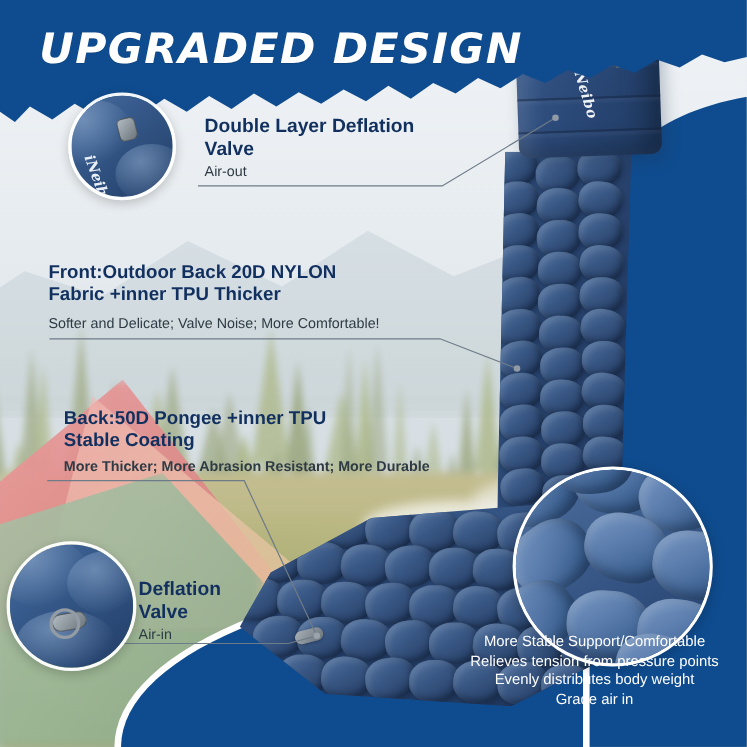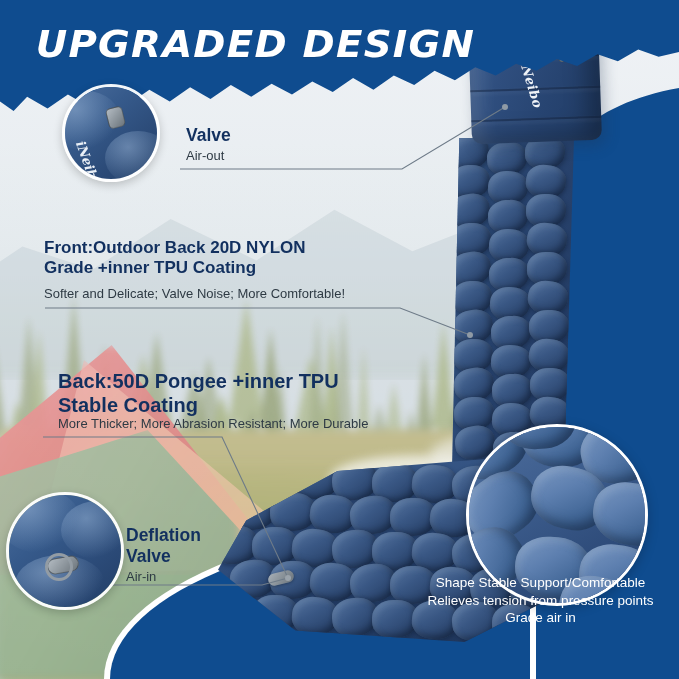--- a/index.html
+++ b/index.html
@@ -434,50 +434,51 @@
   <div class="header-title">UPGRADED DESIGN</div>
 
   <div class="callout-circle" style="left:62px;top:84px;width:92px;height:92px;">
     <div class="cc-fill"></div>
     <div class="cc-bump" style="left:-14px;top:4px;width:70px;height:60px;"></div>
     <div class="cc-bump" style="left:40px;top:44px;width:66px;height:54px;"></div>
     <div class="cc-valve" style="left:42px;top:20px;width:15px;height:19px;border-radius:5px;transform:rotate(-14deg);"></div>
     <span class="cc-logo" style="left:22px;top:52px;transform:rotate(70deg);transform-origin:left top;">iNeibo</span>
   </div>
   <div class="callout-title" style="left:186px;top:104px;font-size:17.5px;width:270px;">
-    <br>
+    <span>Double Layer Deflation</span><br>
     <span>Valve</span>
   </div>
   <div class="callout-sub" style="left:186px;top:148px;font-size:13px;">Air-out</div>
 
   <div class="callout-title" style="left:44px;top:238px;font-size:17px;width:370px;">
     <span>Front:Outdoor Back 20D NYLON</span><br>
-    <span>Grade +inner TPU Coating</span>
+    <span>Fabric +inner TPU Thicker</span>
   </div>
   <div class="callout-sub" style="left:44px;top:286px;font-size:13px;">Softer and Delicate; Valve Noise; More Comfortable!</div>
 
-  <div class="callout-title" style="left:58px;top:370px;font-size:20px;width:350px;">
+  <div class="callout-title" style="left:58px;top:370px;font-size:17px;width:350px;">
     <span>Back:50D Pongee +inner TPU</span><br>
     <span>Stable Coating</span>
   </div>
-  <div class="callout-sub" style="left:58px;top:416px;font-size:13px;">More Thicker; More Abrasion Resistant; More Durable</div>
+  <div class="callout-sub" style="left:58px;top:416px;font-size:13px;font-weight:bold;">More Thicker; More Abrasion Resistant; More Durable</div>
 
   <div class="callout-circle" style="left:6px;top:492px;width:112px;height:112px;">
     <div class="cc-fill"></div>
     <div class="cc-bump" style="left:-10px;top:-6px;width:82px;height:64px;"></div>
     <div class="cc-bump" style="left:52px;top:6px;width:72px;height:58px;"></div>
     <div class="cc-bump" style="left:6px;top:60px;width:90px;height:58px;"></div>
     <div class="cc-valve" style="left:38px;top:62px;width:30px;height:14px;border-radius:8px;transform:rotate(-10deg);"></div>
     <div class="cc-valve" style="left:36px;top:58px;width:22px;height:22px;border-radius:50%;background:none;border:3px solid #939ca4;"></div>
   </div>
   <div class="callout-title" style="left:126px;top:525px;font-size:17.5px;">
     <span>Deflation</span><br>
     <span>Valve</span>
   </div>
   <div class="callout-sub" style="left:126px;top:569px;font-size:13px;">Air-in</div>
 
   <div class="tri-block">
-    <div class="tri-line">Shape Stable Support/Comfortable</div>
+    <div class="tri-line">More Stable Support/Comfortable</div>
     <div class="tri-line">Relieves tension from pressure points</div>
+    <div class="tri-line">Evenly distributes body weight</div>
     <div class="tri-line">Grade air in</div>
   </div>
 
 </div>
 
 </body></html>

